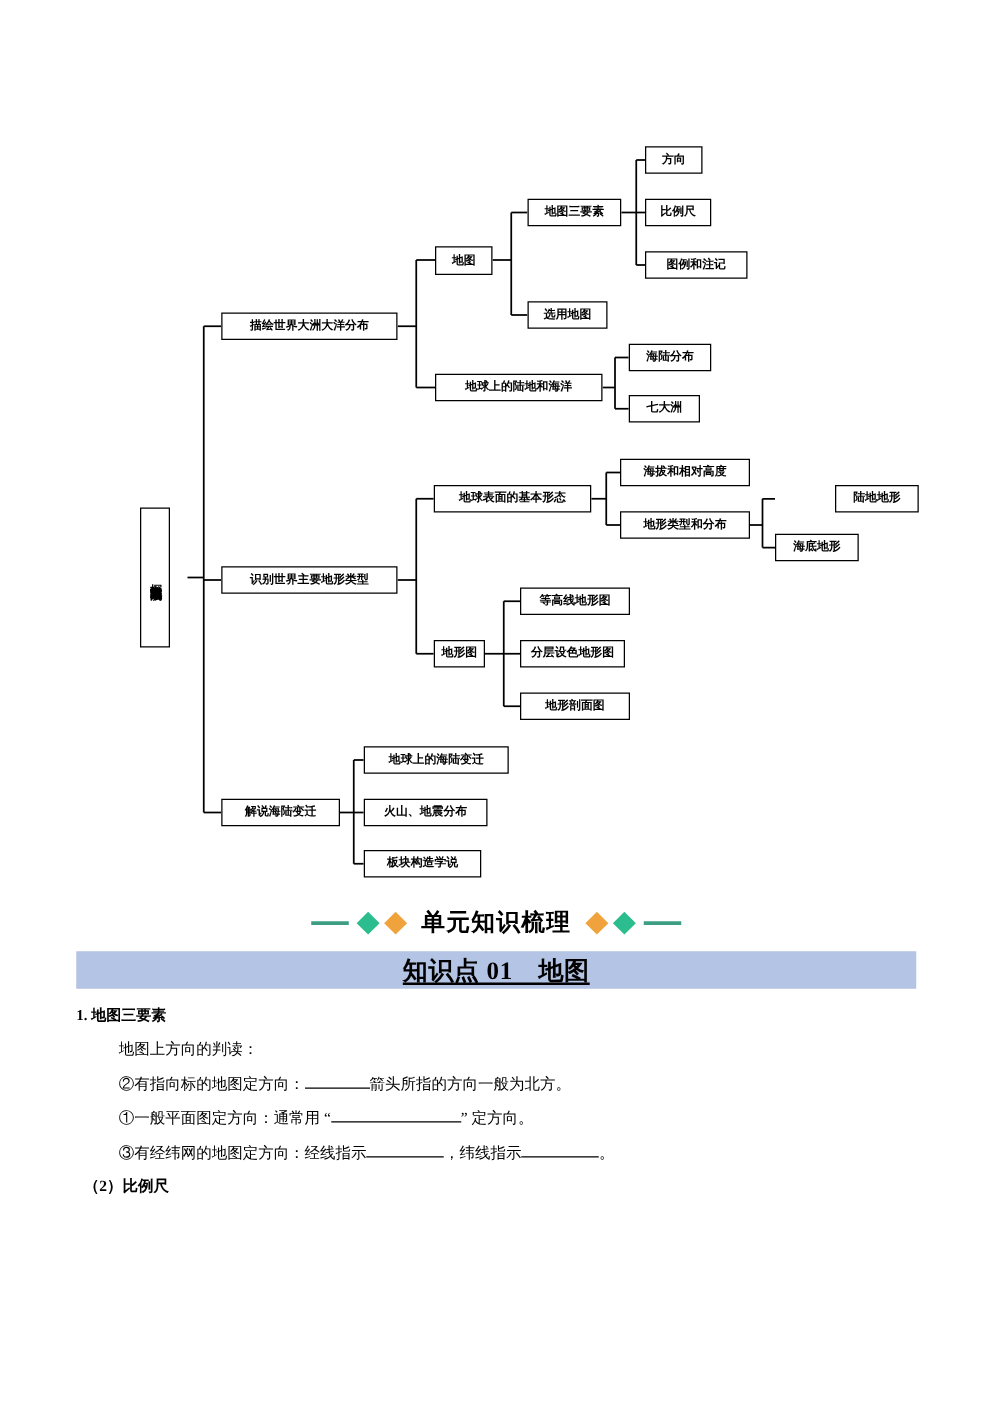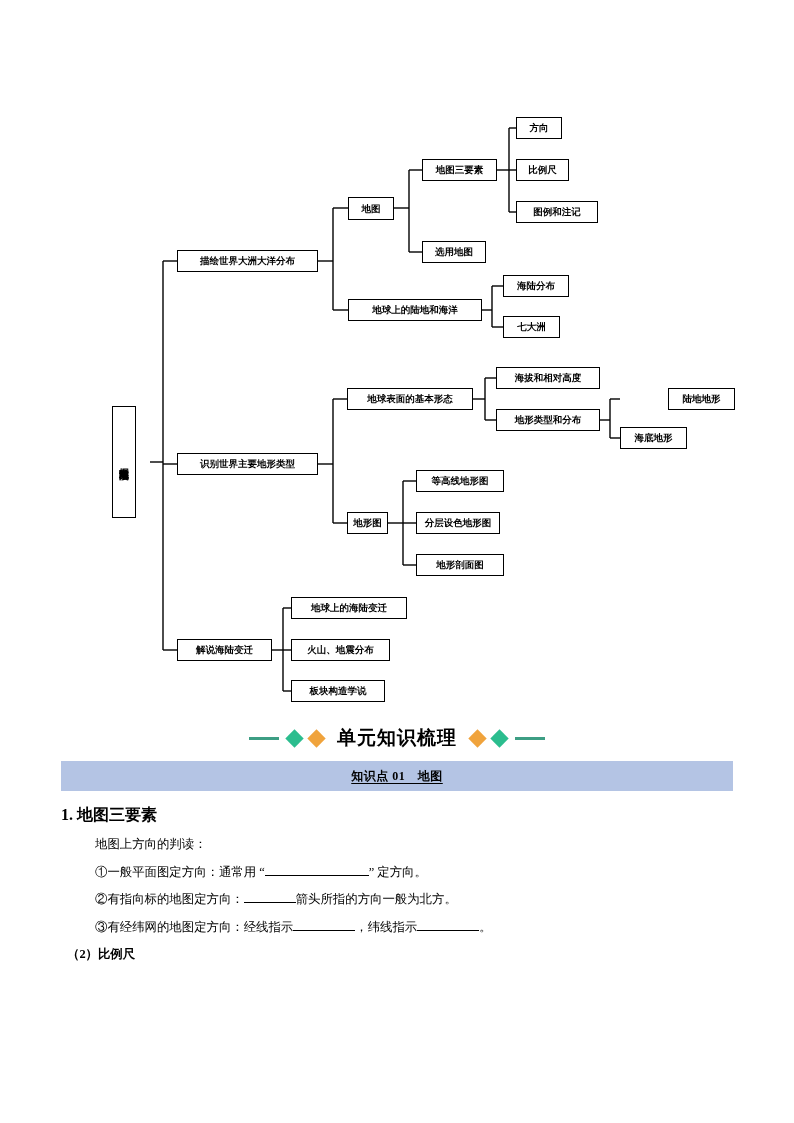--- a/index.html
+++ b/index.html
@@ -99,21 +99,21 @@
     width: 672px;
     height: 30px;
     background: #b4c4e4;
     display: flex;
     align-items: center;
     justify-content: center;
   }
   #kp-bar .kp-text {
     font-family: "Liberation Serif", "DejaVu Serif", serif;
     font-weight: 700;
-    font-size: 12px;
+    font-size: 20px;
     text-decoration: underline;
     text-underline-offset: 3px;
     color: #000;
     letter-spacing: 0.5px;
   }
 
   
   #body-text {
     position: absolute;
     left: 61px;
@@ -123,21 +123,21 @@
     font-size: 12.4px;
     color: #000;
   }
   #body-text .ln {
     margin-bottom: 12px;
     white-space: nowrap;
     line-height: 1.25;
   }
   #body-text .ln.bold {
     font-weight: 700;
-    font-size: 16px;
+    font-size: 12px;
   }
   #body-text .ln.ind1 { padding-left: 6px; font-weight: 700; }
   #body-text .ln.ind2 { padding-left: 34px; }
   #body-text .ln.ind3 { padding-left: 34px; }
   .blank {
     display: inline-block;
     border-bottom: 1px solid #000;
     vertical-align: baseline;
   }
   .blank.w1 { width: 104px; }
@@ -279,25 +279,25 @@
 </div>
 
 <div id="body-text">
 
   <div class="ln bold">1. 地图三要素</div>
 
 
   <div class="ln ind2">地图上方向的判读：</div>
 
   <div class="ln ind3">
+    <span>②有指向标的地图定方向：</span><span class="blank w2"></span><span>箭头所指的方向一般为北方。</span>
+  </div>
+
+  <div class="ln ind3">
     <span>①一般平面图定方向：通常用 “</span><span class="blank w1"></span><span>” 定方向。</span>
-  </div>
-
-  <div class="ln ind3">
-    <span>②有指向标的地图定方向：</span><span class="blank w2"></span><span>箭头所指的方向一般为北方。</span>
   </div>
 
   <div class="ln ind3">
     <span>③有经纬网的地图定方向：经线指示</span><span class="blank w3"></span><span>，纬线指示</span><span class="blank w3"></span><span>。</span>
   </div>
 
   <div class="ln ind1">（2）比例尺</div>
 
 </div>
 

